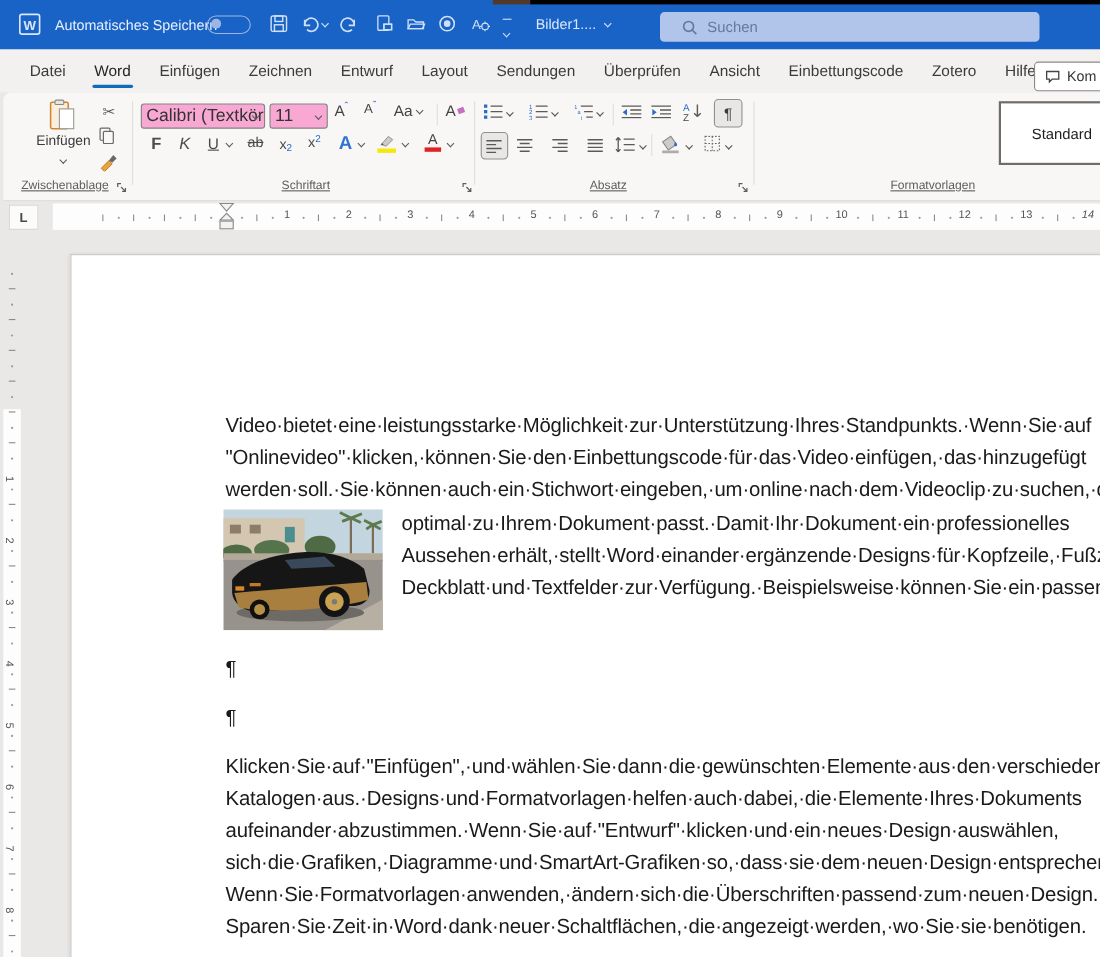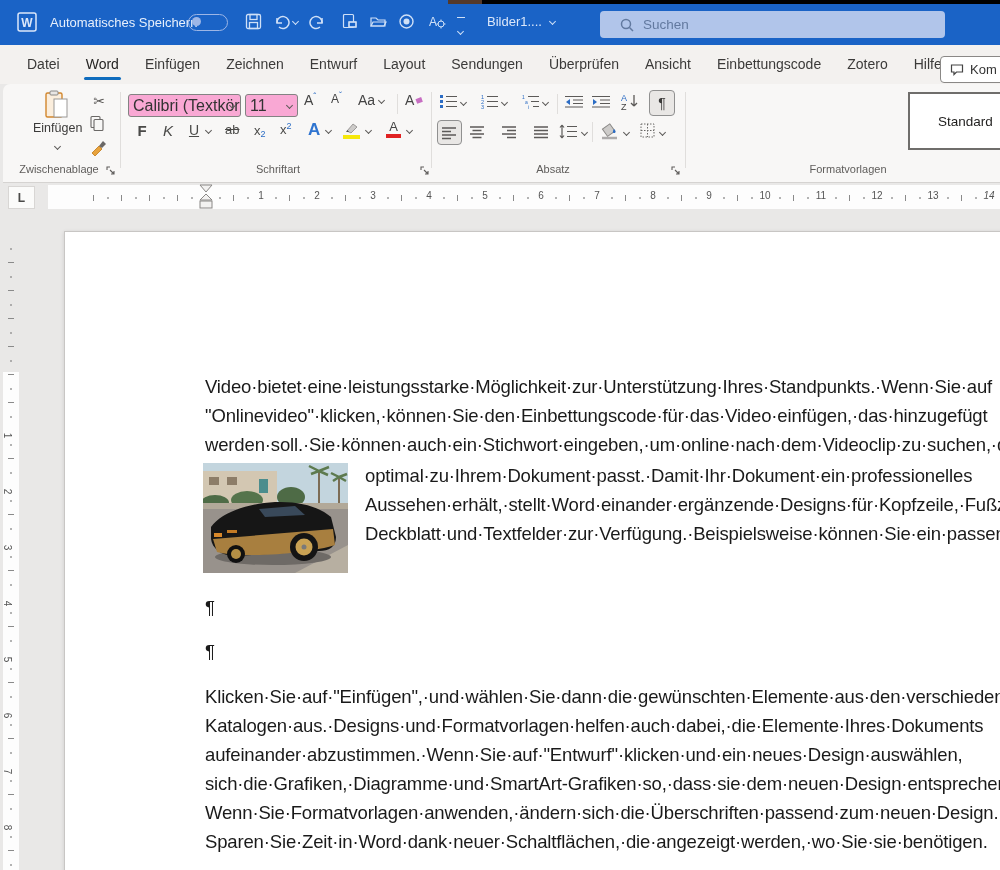--- a/index.html
+++ b/index.html
@@ -25,21 +25,21 @@
   
   #tabrow{left:0;top:45px;width:1000px;height:39px;background:#f3f1ef;display:flex;align-items:center;padding-left:14px;}
   .rtab{position:relative;padding:9px 13px 11px 13px;font-size:14px;color:#3b3a39;white-space:nowrap;}
   .rtab.active{color:#252423;}
   .rtab.active .underl{position:absolute;left:11px;right:11px;bottom:3px;height:3px;border-radius:2px;background:#0f6cbd;}
   #comments-btn{position:absolute;right:-18px;top:56px;width:78px;height:27px;background:#fff;border:1px solid #8a8886;border-radius:4px;display:flex;align-items:center;gap:6px;padding-left:9px;font-size:13px;color:#333;}
 
   
   #ribbon{left:3px;top:84px;width:997px;height:99px;background:#f8f7f6;border-radius:7px 0 0 0;border-bottom:1px solid #d5d3d1;}
   .gsep{position:absolute;top:8px;height:76px;width:1px;background:#e0dedc;}
-  .glabel{position:absolute;top:79px;font-size:11px;color:#5f5d5b;text-align:center;}
+  .glabel{position:absolute;top:79px;font-size:11px;color:#5f5d5b;text-align:center;text-decoration:underline;}
   .launcher{position:absolute;top:82px;}
   .btn-sm{position:absolute;display:flex;align-items:center;justify-content:center;color:#4a4a48;}
   .combo{position:absolute;height:23px;border:1px solid #838383;border-radius:3px;background:#f9a8d4;display:flex;align-items:center;font-size:16px;color:#333;padding:0 4px;overflow:hidden;white-space:nowrap;}
   .combo .chv{position:absolute;right:5px;}
   .letter{font-size:14px;color:#444;}
   .subnum{font-size:9px;color:#2b6cc4;}
   .selbox{border:1px solid #909090;border-radius:4px;background:#e9e7e5;}
   .stylecard-txt{font-size:12.5px;color:#2f2e2d;white-space:nowrap;}
 
   

